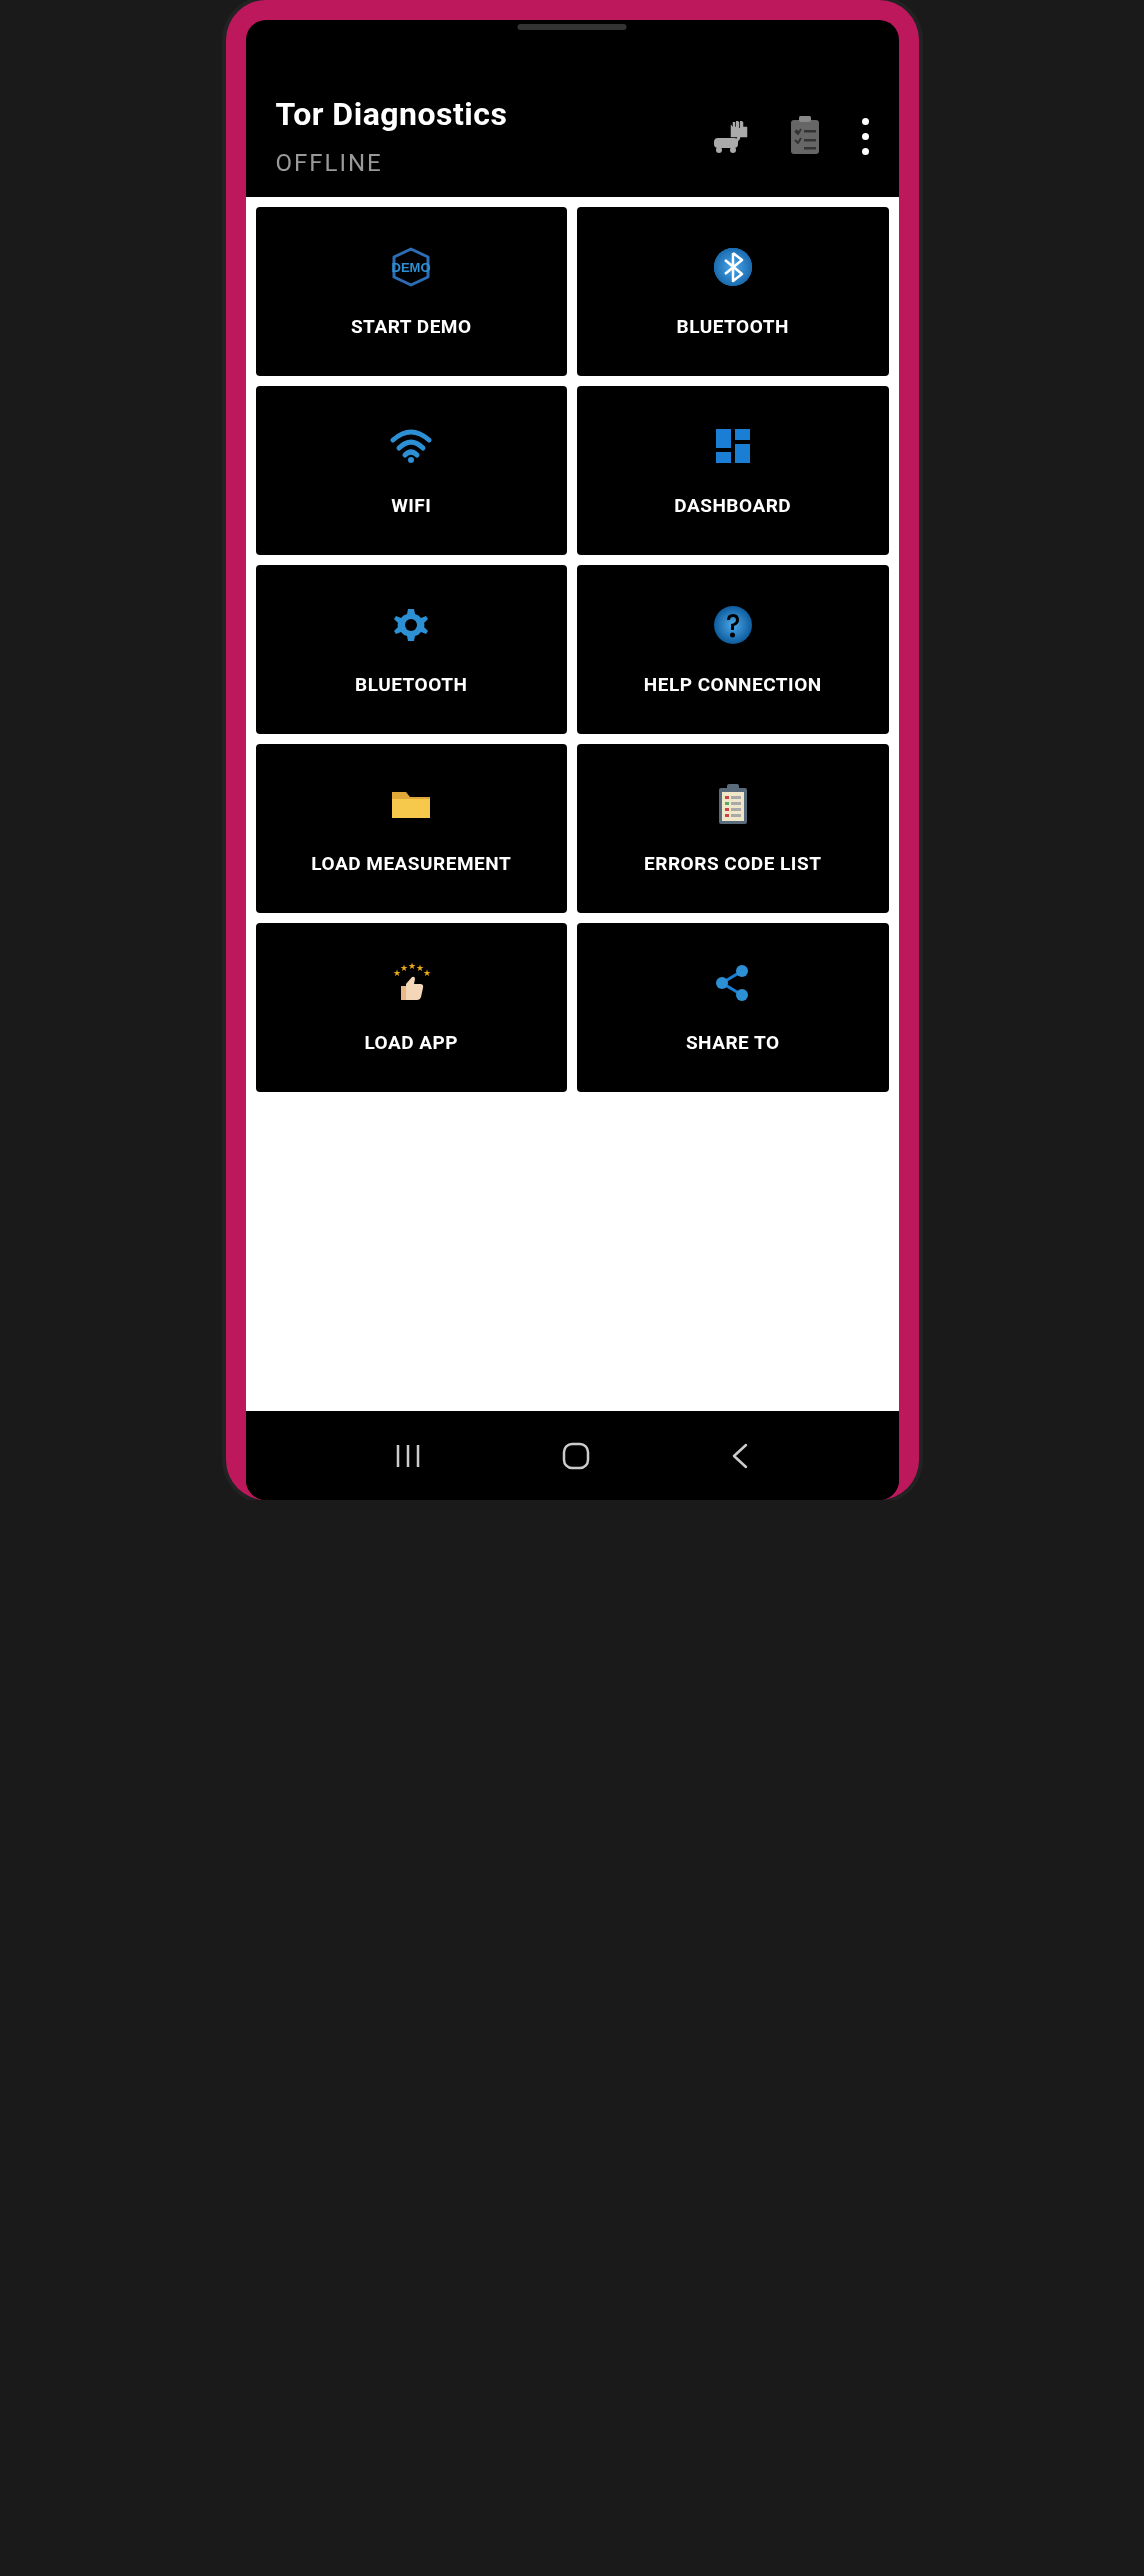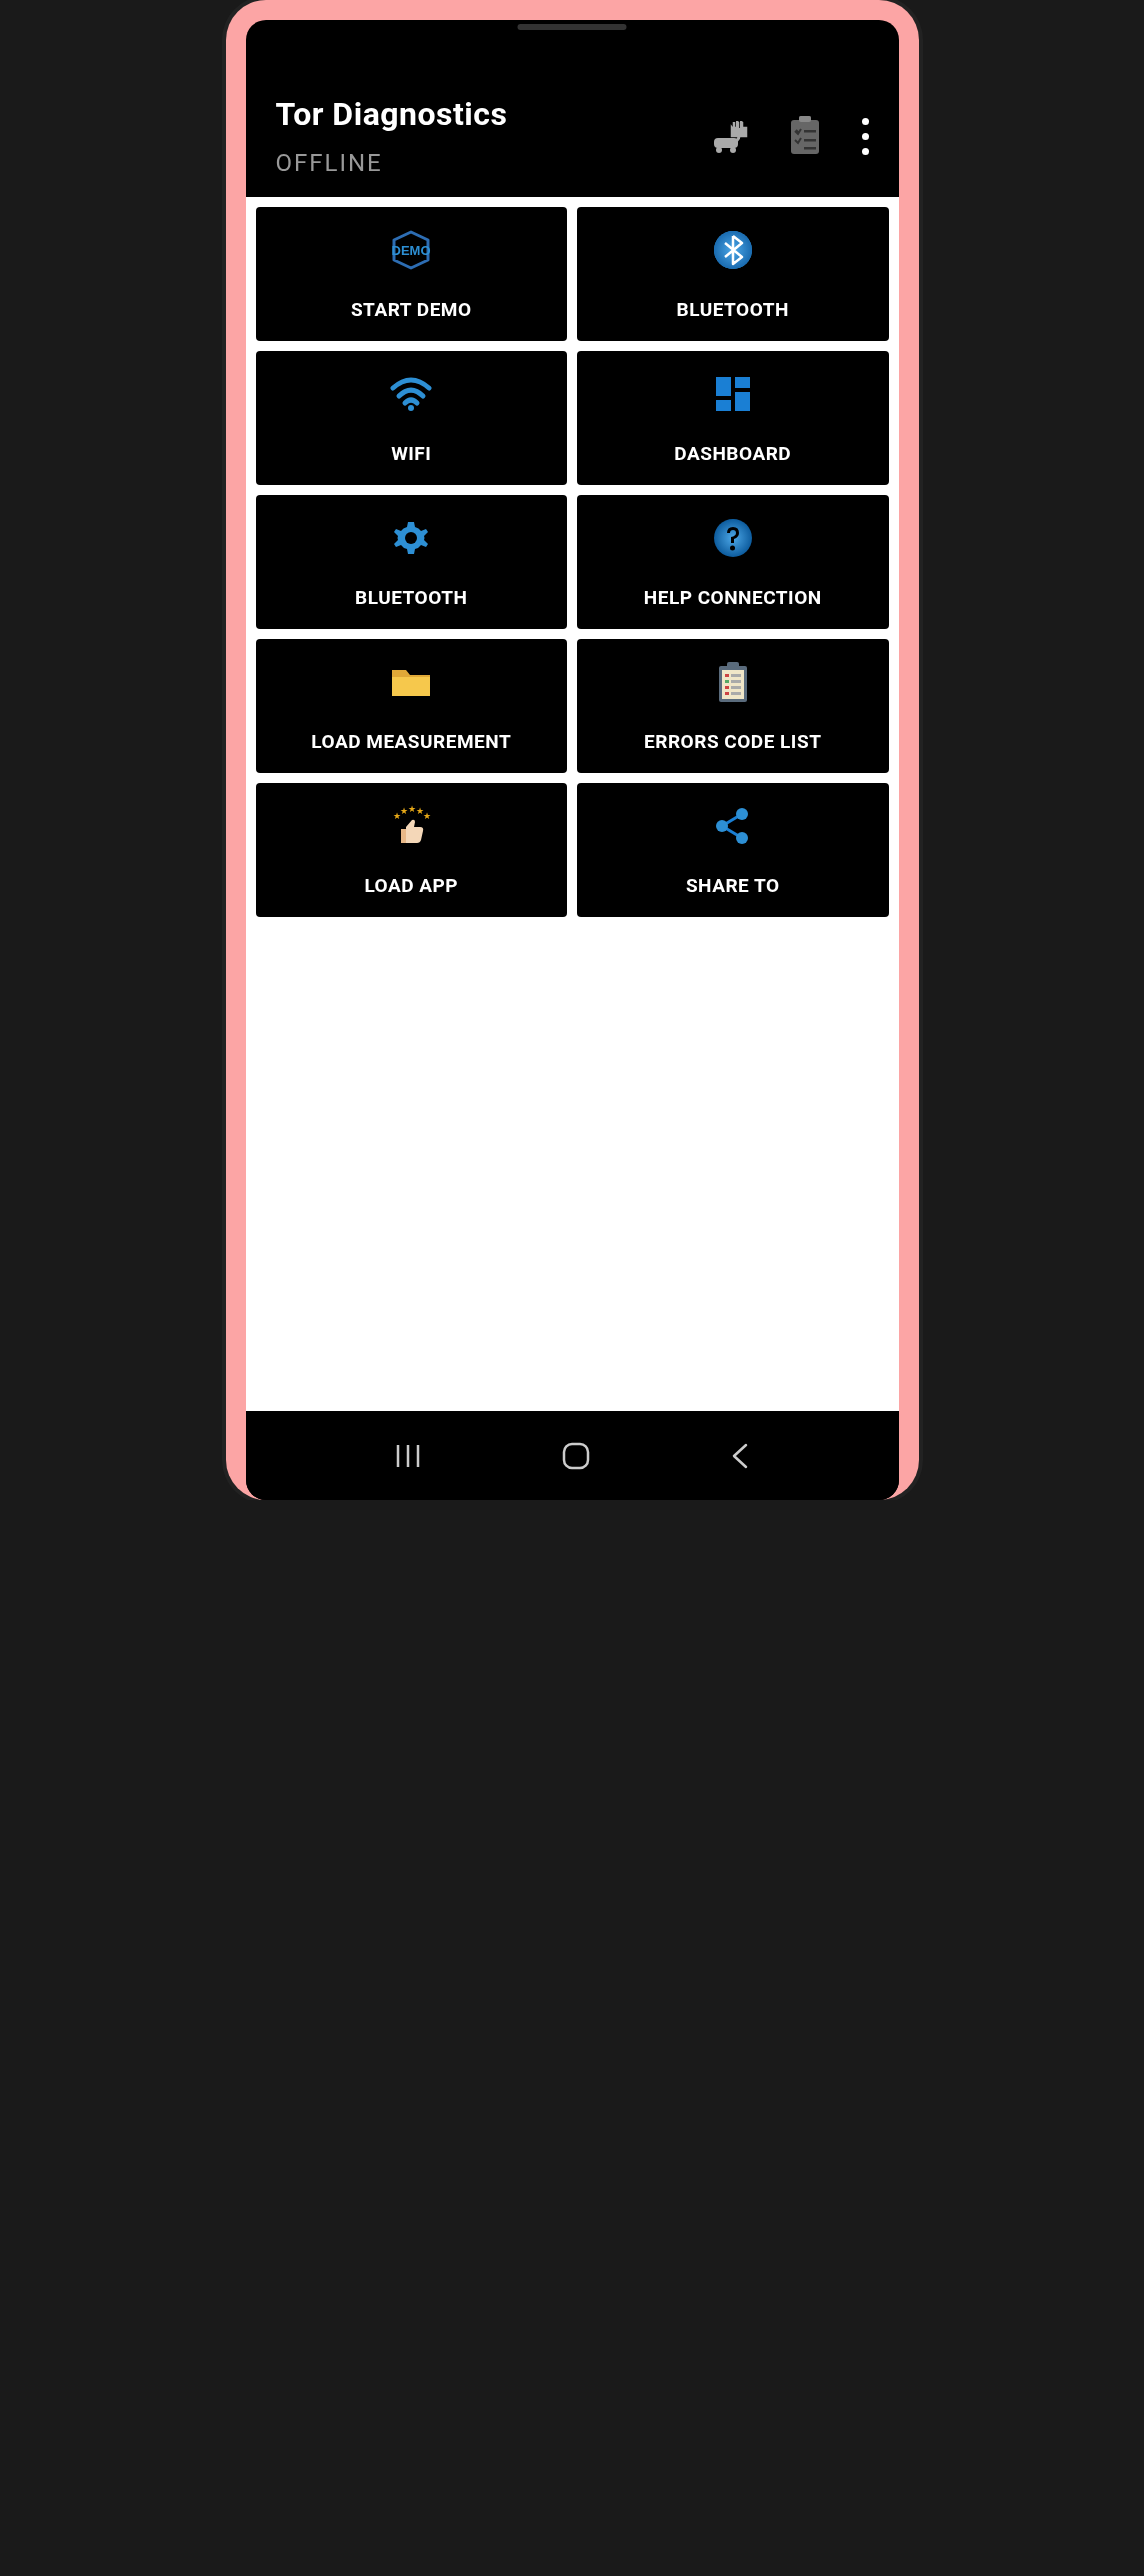--- a/index.html
+++ b/index.html
@@ -5,21 +5,21 @@
     * { box-sizing: border-box; margin: 0; padding: 0; }
     body {
       background: #1a1a1a;
       font-family: -apple-system, BlinkMacSystemFont, "Segoe UI", Roboto, sans-serif;
       display: flex;
       justify-content: center;
       padding: 0;
     }
     .phone-frame {
       width: 693px;
-      background: #fca5a5;
+      background: #be185d;
       border-radius: 40px;
       padding: 20px 20px 0 20px;
       position: relative;
       box-shadow: 0 0 0 4px #222;
     }
     .speaker {
       position: absolute;
       top: 24px;
       left: 50%;
       transform: translateX(-50%);
@@ -81,21 +81,21 @@
       display: flex;
       flex-direction: column;
     }
     .grid {
       display: grid;
       grid-template-columns: 1fr 1fr;
       gap: 10px;
     }
     .tile {
       background: #000;
-      height: 134px;
+      height: 169px;
       display: flex;
       flex-direction: column;
       align-items: center;
       justify-content: center;
       gap: 26px;
       cursor: pointer;
       border-radius: 4px;
     }
     .tile-icon {
       height: 44px;

